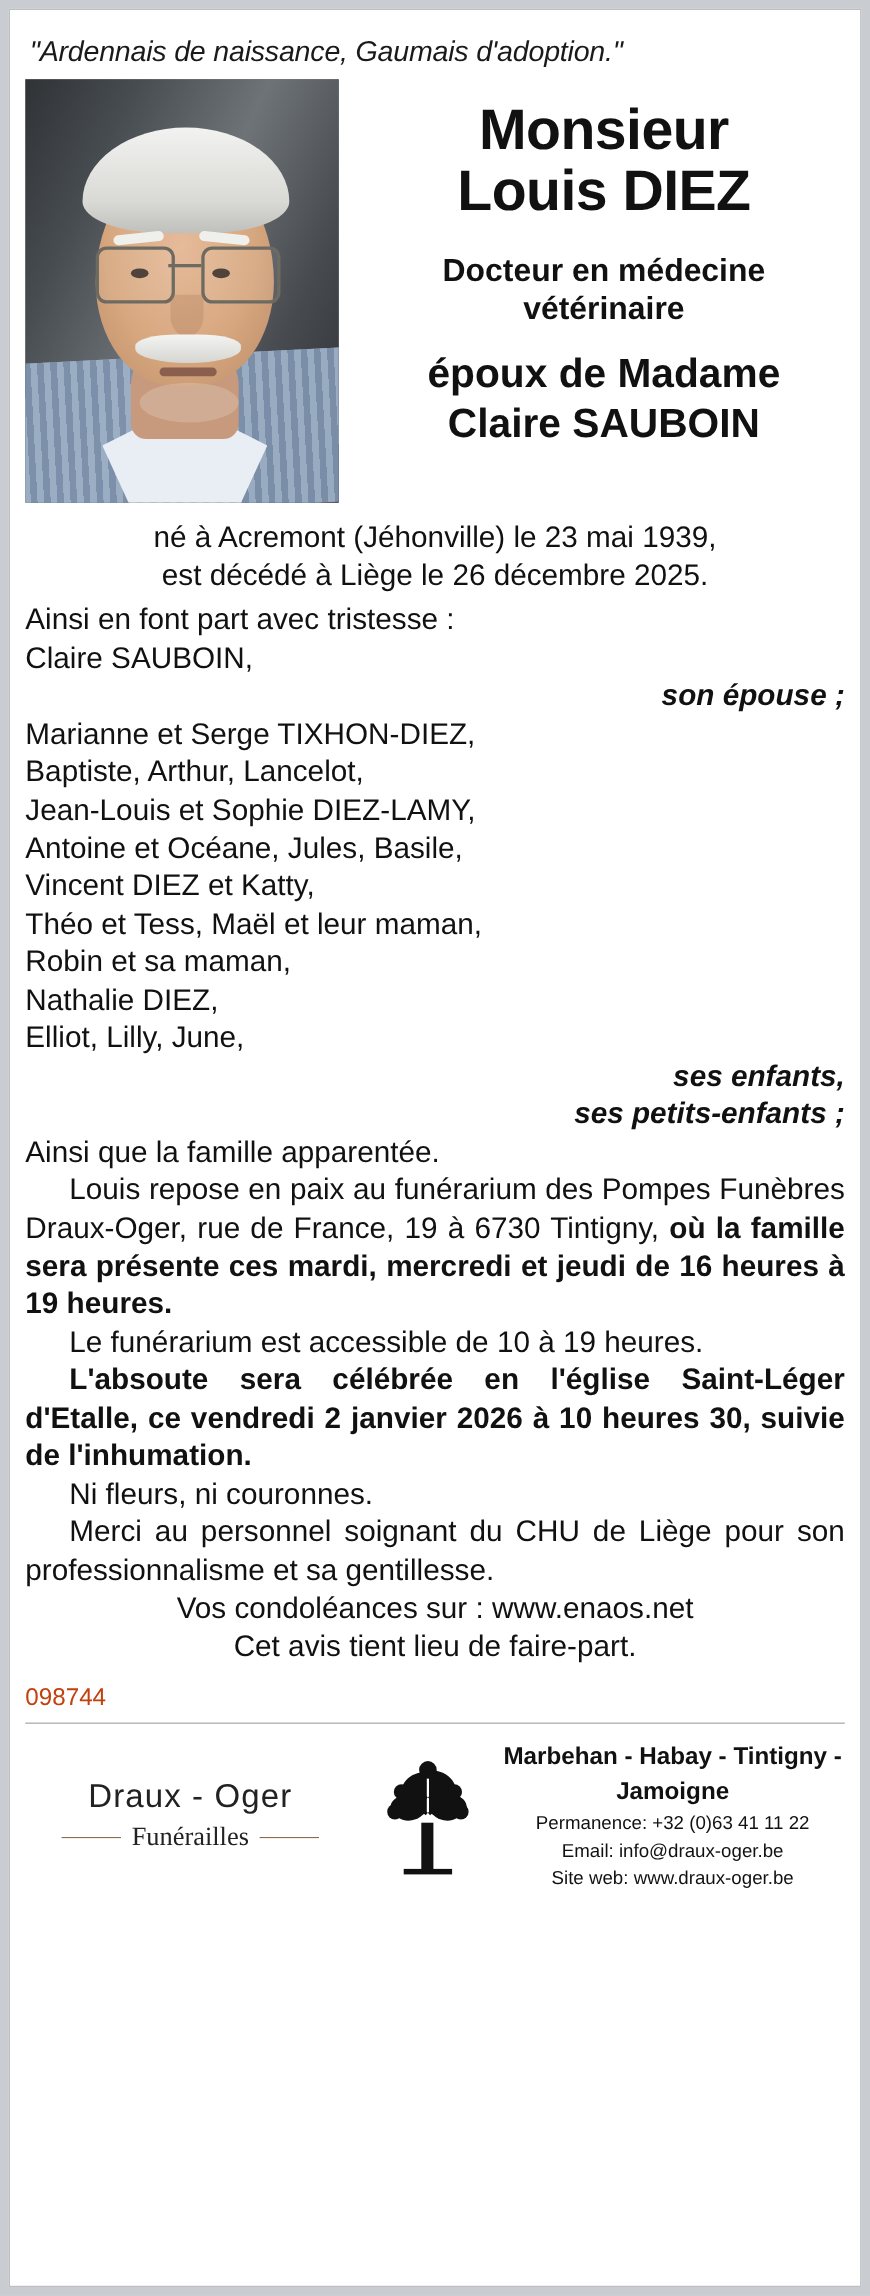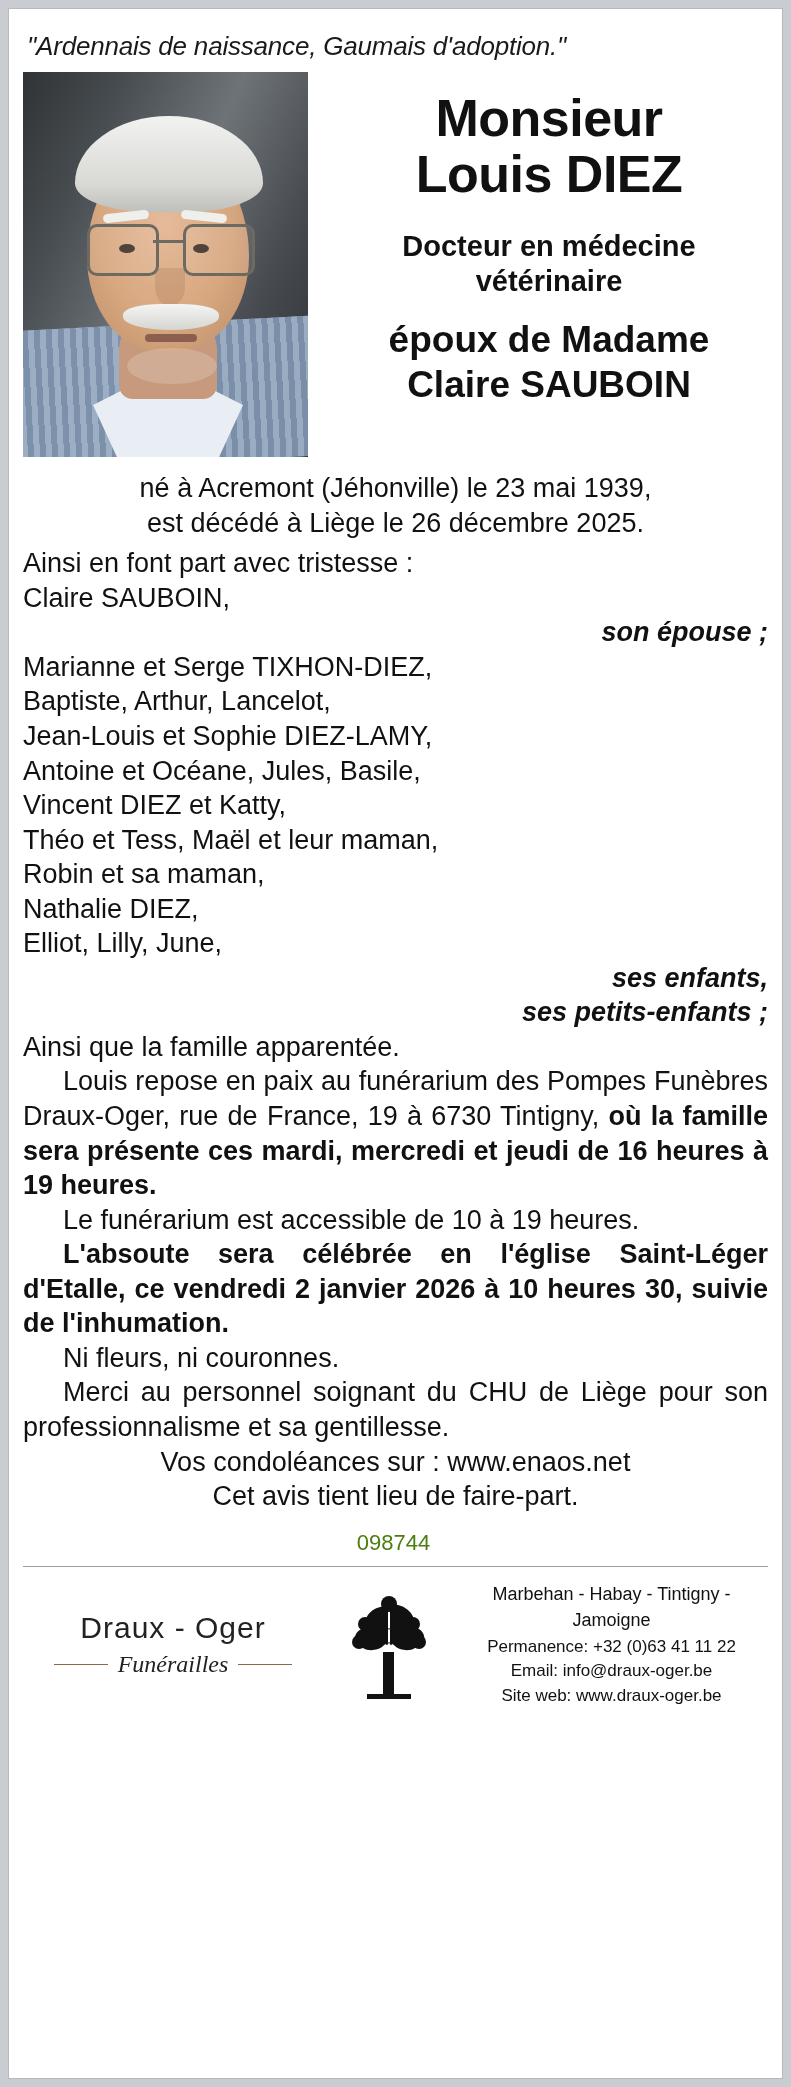--- a/index.html
+++ b/index.html
@@ -229,23 +229,23 @@
   .right { text-align: right; font-weight: bold; }
   .italic { font-style: italic; }
   .bold { font-weight: bold; }
   .indent { text-indent: 40px; }
   .sub { padding-left: 22px; }
   .justify { text-align: justify; }
   .row { margin: 0; padding: 0; }
   .gap-s { height: 6px; }
 
   .ref {
-    text-align: center;
+    text-align: left;
     font-size: 22px;
-    color: #4d7c0f;
+    color: #c2410c;
     margin-top: 16px;
     padding-right: 4px;
   }
 
   .rule {
     border-top: 1px solid #9a9da1;
     margin-top: 10px;
   }
 
   
@@ -260,21 +260,20 @@
     text-align: center;
     color: #222;
   }
   .fl-name {
     font-family: Liberation Sans, sans-serif;
     font-size: 30px;
     letter-spacing: 1px;
   }
   .fl-sub {
     font-family: "Liberation Serif", serif;
-    font-style: italic;
     font-size: 24px;
     margin-top: 6px;
     display: flex;
     align-items: center;
     justify-content: center;
     gap: 10px;
   }
   .fl-sub::before, .fl-sub::after {
     content: "";
     display: block;
@@ -289,22 +288,22 @@
     justify-content: center;
   }
   .footer-right {
     flex: 1 1 auto;
     text-align: center;
     font-size: 17px;
     line-height: 1.45;
     color: #111;
   }
   .footer-right .places {
-    font-weight: normal;
-    font-size: 18px;
+    font-weight: bold;
+    font-size: 22px;
     margin-bottom: 2px;
   }
 </style>
 </head>
 <body>
 
 <div class="page">
   <div class="notice">
     <div class="inner">
 

